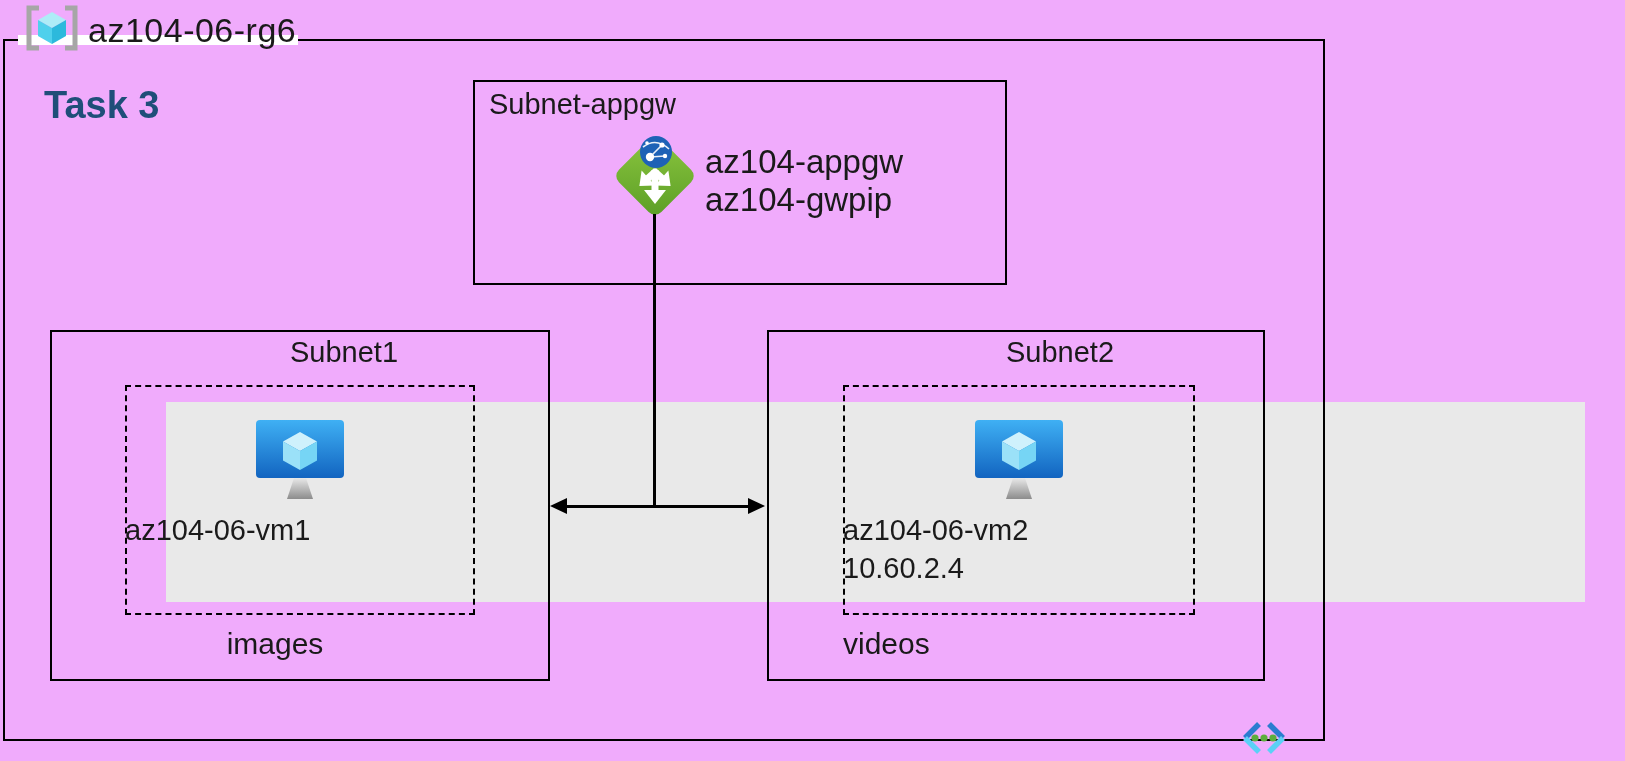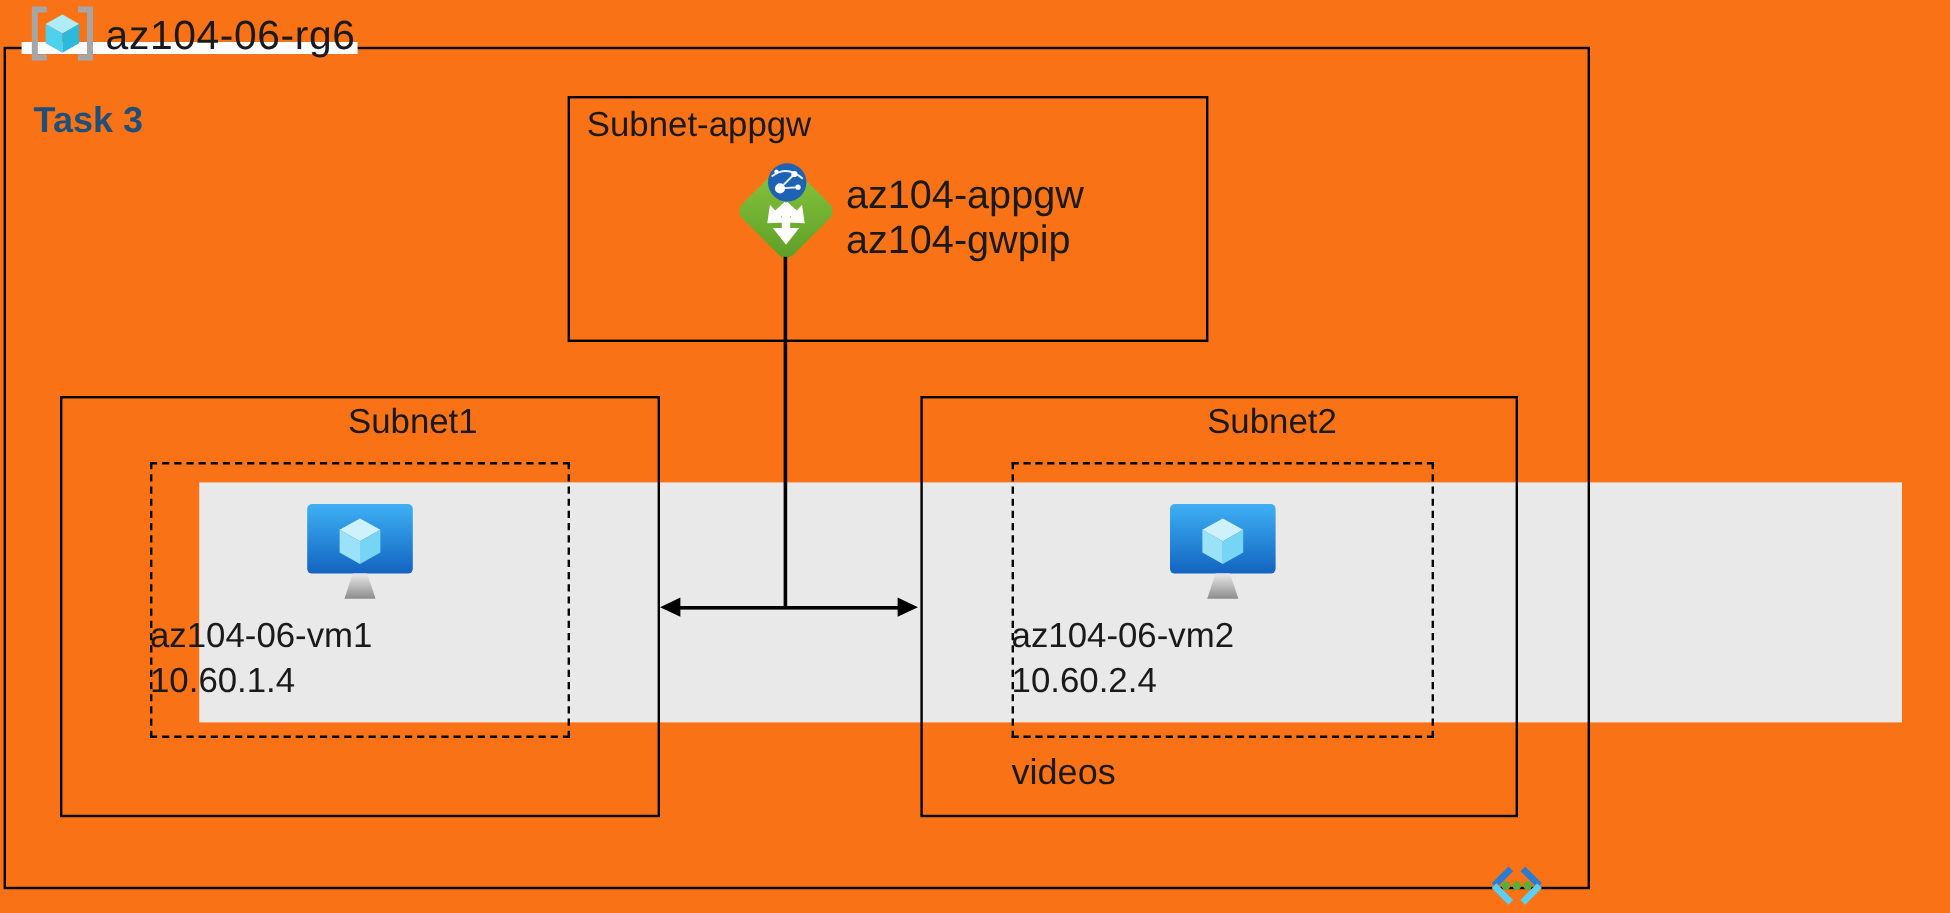--- a/index.html
+++ b/index.html
@@ -1,31 +1,31 @@
 <!DOCTYPE html>
 <html><head>
 <meta charset="utf-8">
 <style>
   html,body{margin:0;padding:0;background:#fff;}
   .canvas{
-    position:relative;width:1625px;height:761px;background:#f97316;
+    position:relative;width:1625px;height:761px;background:#f0abfc;
     font-family:"Liberation Sans",sans-serif;color:#1a1a1a;overflow:hidden;
   }
   .abs{position:absolute;}
   .band{
     position:absolute;left:166px;top:402px;width:1419px;height:200px;
     background:#e9e9e9;
   }
   .solidbox{position:absolute;border:2.4px solid #000;background:transparent;box-sizing:border-box;}
   .dashedbox{position:absolute;border:2.4px dashed #000;background:transparent;box-sizing:border-box;}
   .rg-box{left:3px;top:39px;width:1322px;height:702px;border-width:2.6px;}
   .rg-top-patch{left:18px;top:35px;width:280px;height:10px;background:#fff;}
   .rg-header-icon{left:22px;top:5px;width:60px;height:46px;}
   .rg-title{left:88px;top:11px;font-size:34px;letter-spacing:0.5px;}
-  .task-label{left:28px;top:84px;font-size:30px;font-weight:bold;color:#1f4e79;}
+  .task-label{left:44px;top:84px;font-size:38px;font-weight:bold;color:#1f4e79;}
   .appgw-box{left:473px;top:80px;width:534px;height:205px;}
   .appgw-title{left:489px;top:88px;font-size:29px;}
   .appgw-icon{left:610px;top:128px;width:90px;height:92px;}
   .appgw-names{left:705px;top:143px;font-size:33px;line-height:38px;}
   .subnet1-box{left:50px;top:330px;width:500px;height:351px;}
   .subnet2-box{left:767px;top:330px;width:498px;height:351px;}
   .subnet-title{font-size:29px;text-align:center;padding-left:44px;}
   .s1-title{left:50px;top:336px;width:500px;}
   .s2-title{left:767px;top:336px;width:498px;}
   .s1-dashed{left:125px;top:385px;width:350px;height:230px;}
@@ -134,21 +134,21 @@
         </linearGradient>
       </defs>
       <rect x="2" y="2" width="88" height="58" rx="4" fill="url(#vmS1)"></rect>
       <polygon points="46,14 63,23.5 46,33 29,23.5" fill="#cff1fc"></polygon>
       <polygon points="29,23.5 46,33 46,52 29,42.5" fill="#9be1f8"></polygon>
       <polygon points="46,33 63,23.5 63,42.5 46,52" fill="#76d5f5"></polygon>
       <polygon points="40,60 52,60 59,81 33,81" fill="url(#vmT1)"></polygon>
     </svg>
   </div>
   <div class="abs vm-label s1-vmname">az104-06-vm1</div>
-  <div class="abs vm-label s1-vmip">10.60.1.4</div>
+  <div class="abs s1-storage">images</div>
 
   <div class="solidbox subnet2-box"></div>
   <div class="abs subnet-title s2-title">Subnet2</div>
   <div class="dashedbox s2-dashed"></div>
   <div class="abs vm-icon vm2-icon">
     <svg width="92" height="86" viewBox="0 0 92 86">
       <defs>
         <linearGradient id="vmS2" x1="0" y1="0" x2="0" y2="1">
           <stop offset="0" stop-color="#3fb0f4"></stop>
             <stop offset="1" stop-color="#1264c0"></stop>

